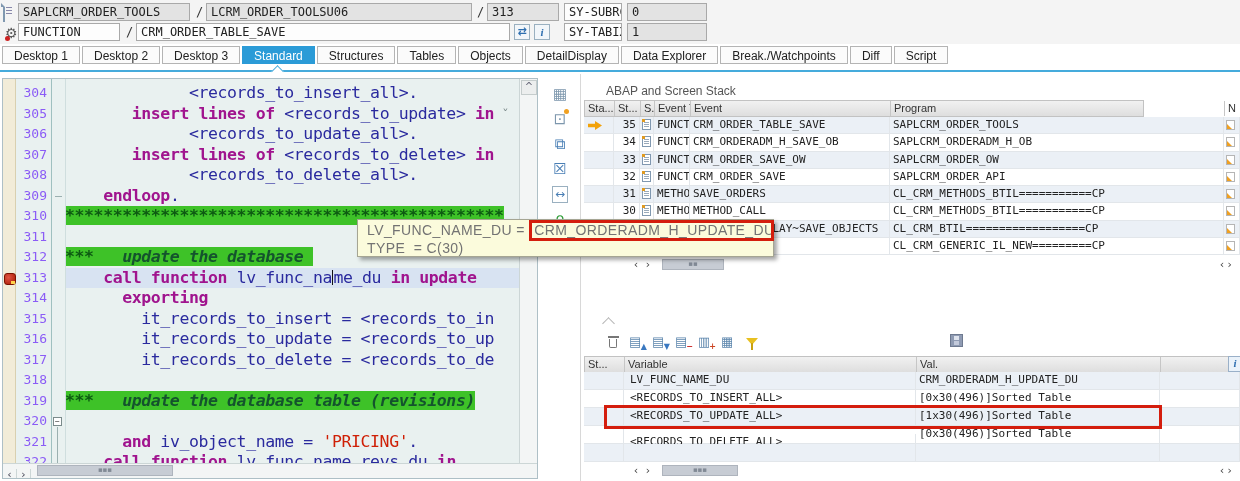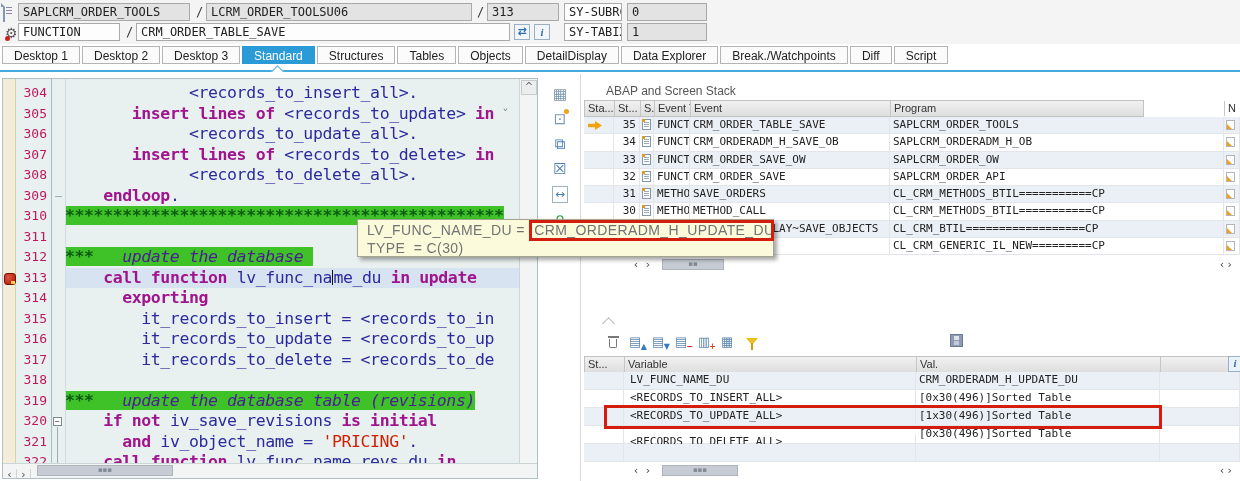--- a/index.html
+++ b/index.html
@@ -29,28 +29,28 @@
   .notch{position:absolute;width:8px;height:8px;background:#fff;border-left:1px solid #45abdc;border-top:1px solid #45abdc;
          transform:rotate(45deg);z-index:3;}
   
   .editor{position:absolute;left:2px;top:78px;width:536px;height:401px;box-sizing:border-box;
           border:1px solid #aebfc6;background:#e9f1f0;overflow:hidden;}
   .ed-margin{position:absolute;left:0;top:0;width:12px;height:387px;background:#f2ecd8;border-right:1px solid #d9d0b0;}
   .ed-gutter{position:absolute;left:12px;top:0;width:36px;height:387px;border-right:1px solid #9fc0c0;}
   .ed-fold{position:absolute;left:48px;top:0;width:14px;height:387px;border-right:1px solid #cfdede;}
   .ed-lines{position:absolute;left:0;top:0;width:516px;height:387px;}
   .cline{position:absolute;left:0;width:516px;height:20.5px;}
-  .lnum{position:absolute;left:12px;width:32px;text-align:right;font:13px/20.5px "DejaVu Sans Mono",monospace;color:#be185d;}
+  .lnum{position:absolute;left:12px;width:32px;text-align:right;font:13px/20.5px "DejaVu Sans Mono",monospace;color:#8b5cf6;}
   .ltxt{position:absolute;left:62px;right:0;font:16.5px/20.5px "DejaVu Sans Mono",monospace;white-space:pre;letter-spacing:-0.4px;}
   .cline.cur .ltxt{background:#d8e3f2;}
   .tk-kw{color:#a0148e;font-weight:bold;}
   .tk-id{color:#2a2a9e;}
   .tk-str{color:#cf2006;}
   .tk-cm{background:#3ec228;color:#0d5a12;font-weight:bold;}
-  .tk-cmi{background:#3ec228;color:#4c1d95;font-weight:normal;font-style:italic;}
+  .tk-cmi{background:#3ec228;color:#14532d;font-weight:bold;font-style:italic;}
   .tk-mk{color:#7d8b8b;font-size:13px;}
   .caret{display:inline-block;width:1.5px;height:15px;background:#111;vertical-align:-2px;}
   .bp{position:absolute;left:1px;width:10px;height:10px;border-radius:3px;border:1px solid #7a1200;
       background:radial-gradient(circle at 35% 35%,#e05545,#a81800);cursor:pointer;}
   .bp::after{content:"";position:absolute;right:0;bottom:0;width:4px;height:3px;background:#ffd24a;}
   .foldbox{position:absolute;left:50px;width:9px;height:9px;box-sizing:border-box;border:1px solid #7b8b8b;background:#fff;
            font:8px/7px "DejaVu Sans Mono",monospace;text-align:center;color:#444;cursor:pointer;}
   .foldline{position:absolute;left:54px;width:1px;background:#9bb0b0;}
   .foldtick{position:absolute;left:52px;width:7px;height:1px;background:#9bb0b0;}
   .vscroll{position:absolute;right:0;top:0;width:17px;height:387px;background:#f3f5f5;border-left:1px solid #ccd6d6;}
@@ -215,21 +215,20 @@
         </div>
         <div class="cline" style="top: 291px;">
           <span class="ltxt"></span>
           <span class="lnum">318</span>
         </div>
         <div class="cline" style="top: 311.5px;">
           <span class="ltxt"><span class="tk-cm">***   </span><span class="tk-cmi">update the database table (revisions)</span></span>
           <span class="lnum">319</span>
         </div>
         <div class="cline" style="top: 332px;">
-          <span class="ltxt"><span class="tk-id">    </span><span class="tk-kw">if not</span><span class="tk-id"> iv_save_revisions </span><span class="tk-kw">is initial</span></span>
           <span class="lnum">320</span>
         </div>
         <div class="cline" style="top: 352.5px;">
           <span class="ltxt"><span class="tk-id">      </span><span class="tk-kw">and</span><span class="tk-id"> iv_object_name = </span><span class="tk-str">'PRICING'</span><span class="tk-id">.</span></span>
           <span class="lnum">321</span>
         </div>
         <div class="cline" style="top: 373px;">
           <span class="ltxt"><span class="tk-id">    </span><span class="tk-kw">call function</span><span class="tk-id"> lv_func_name_revs_du </span><span class="tk-kw">in</span></span>
           <span class="lnum">322</span>
         </div>

